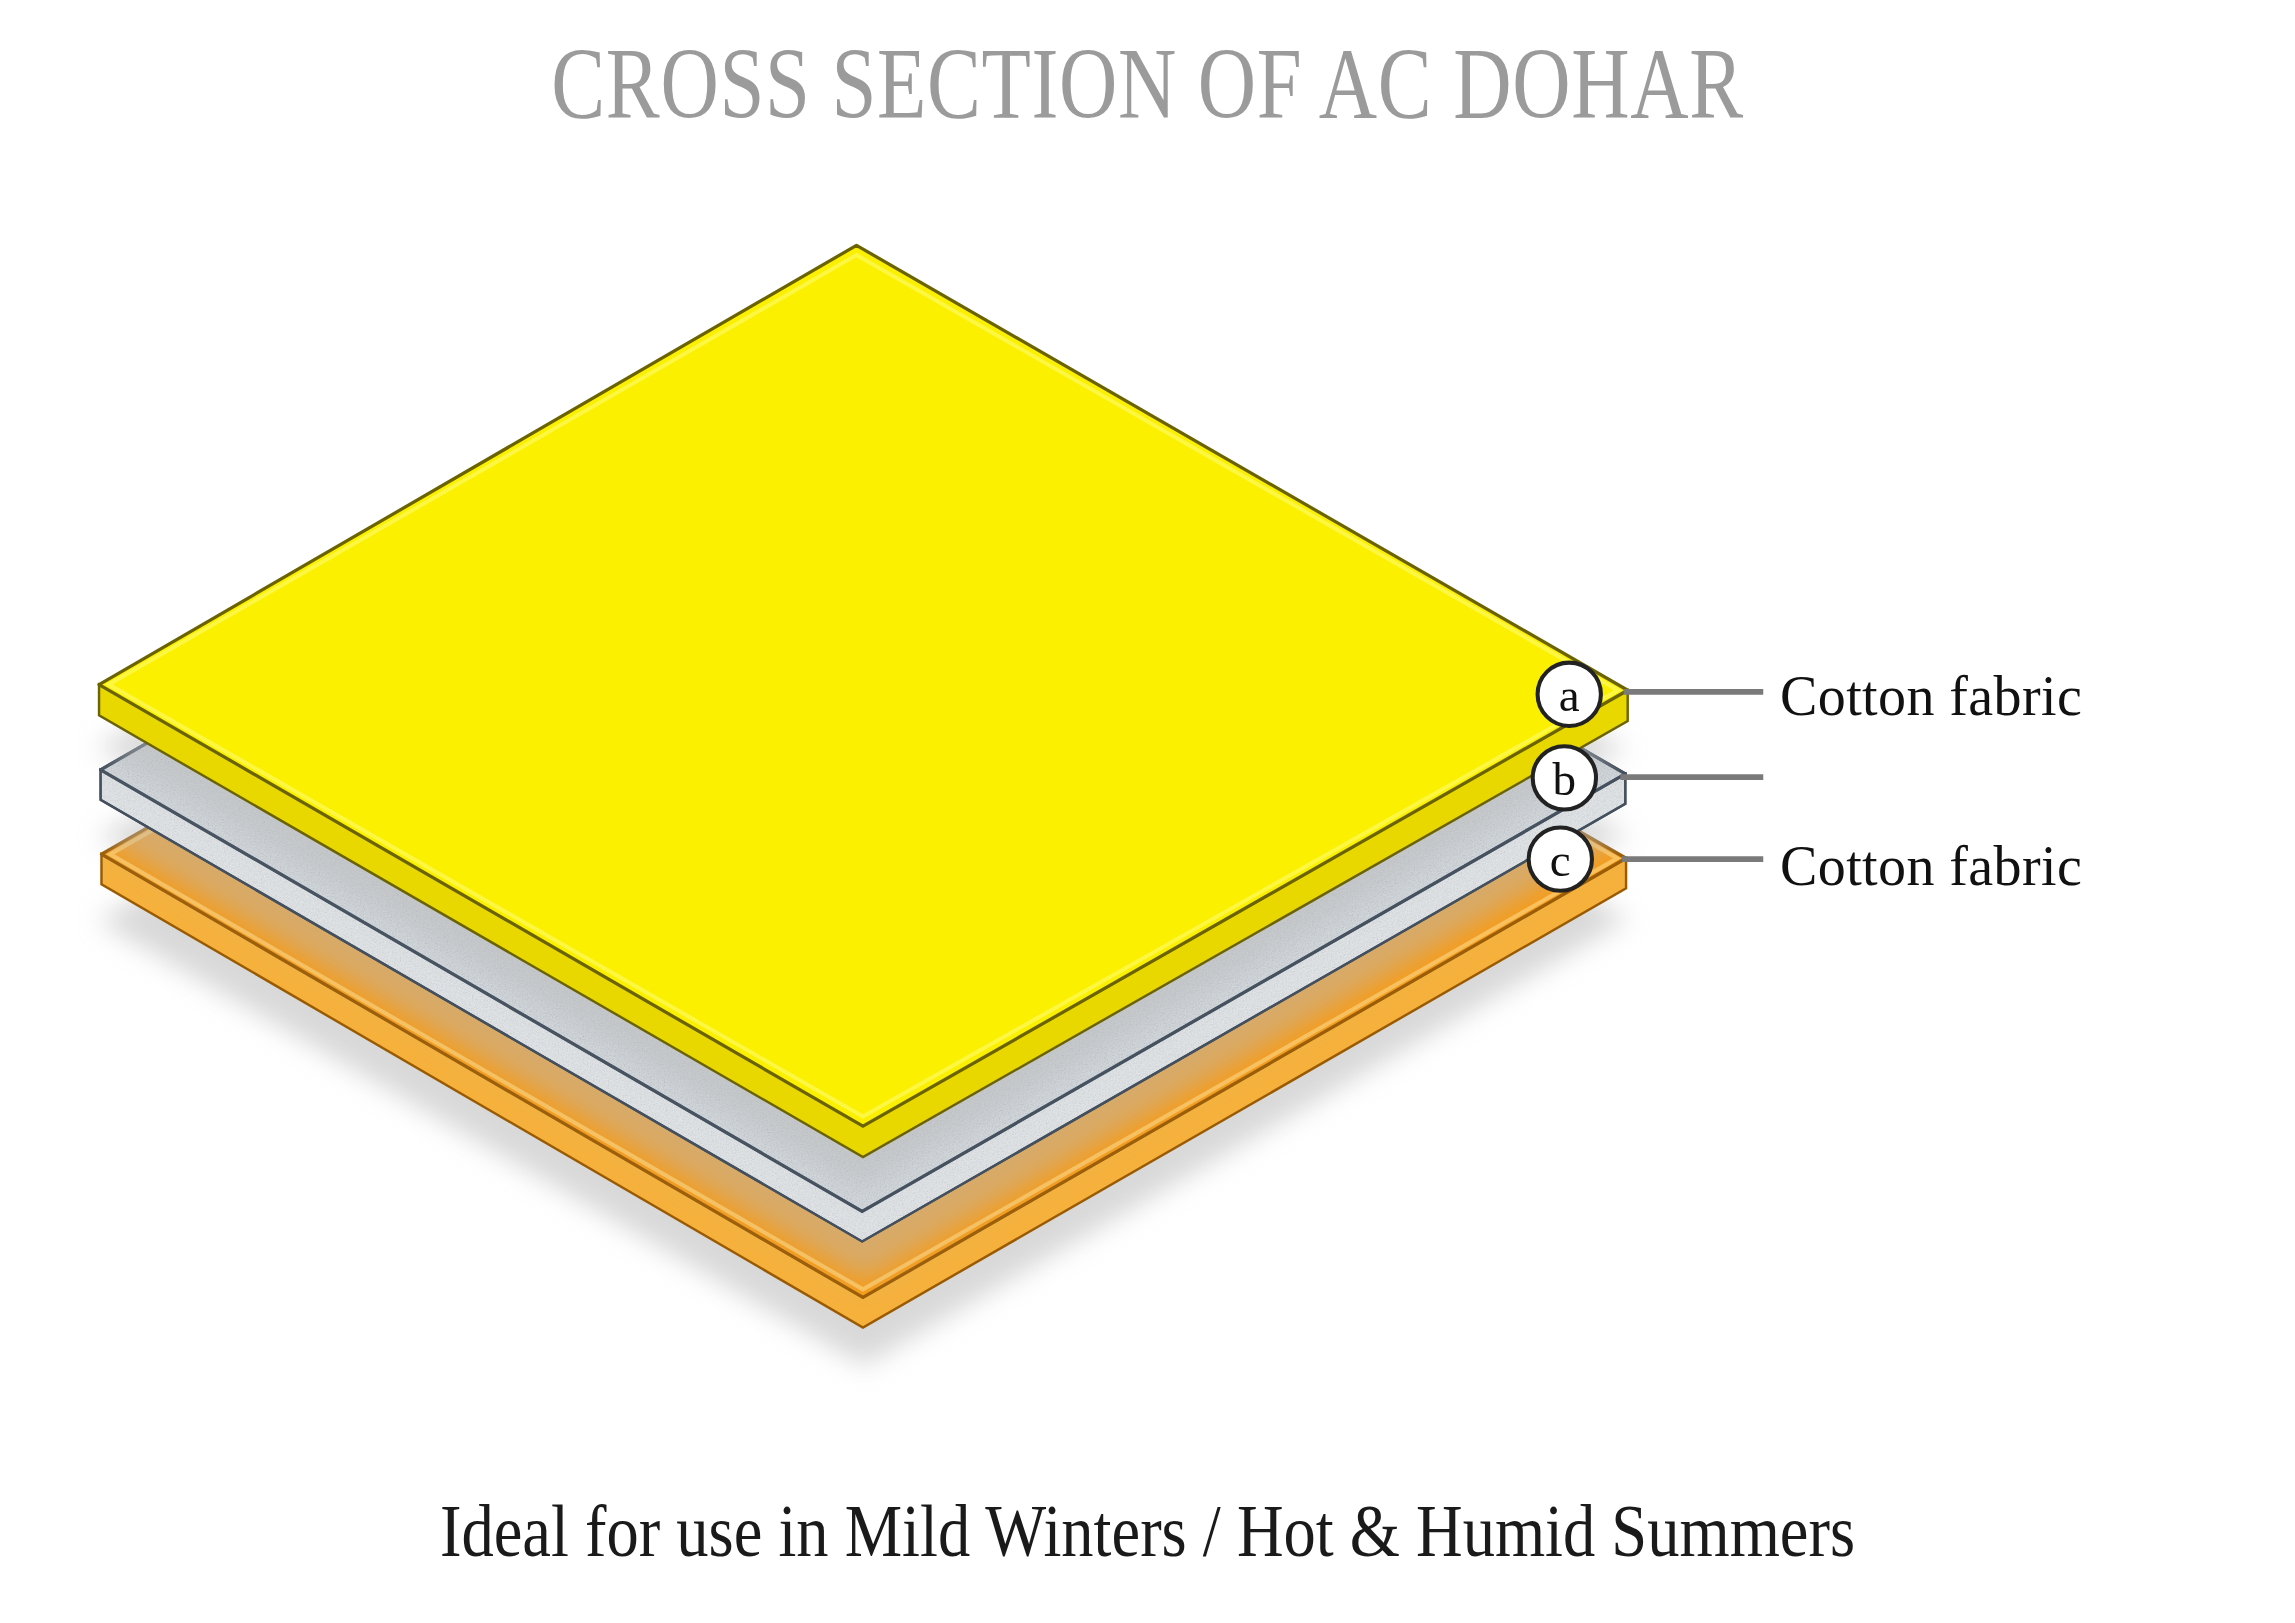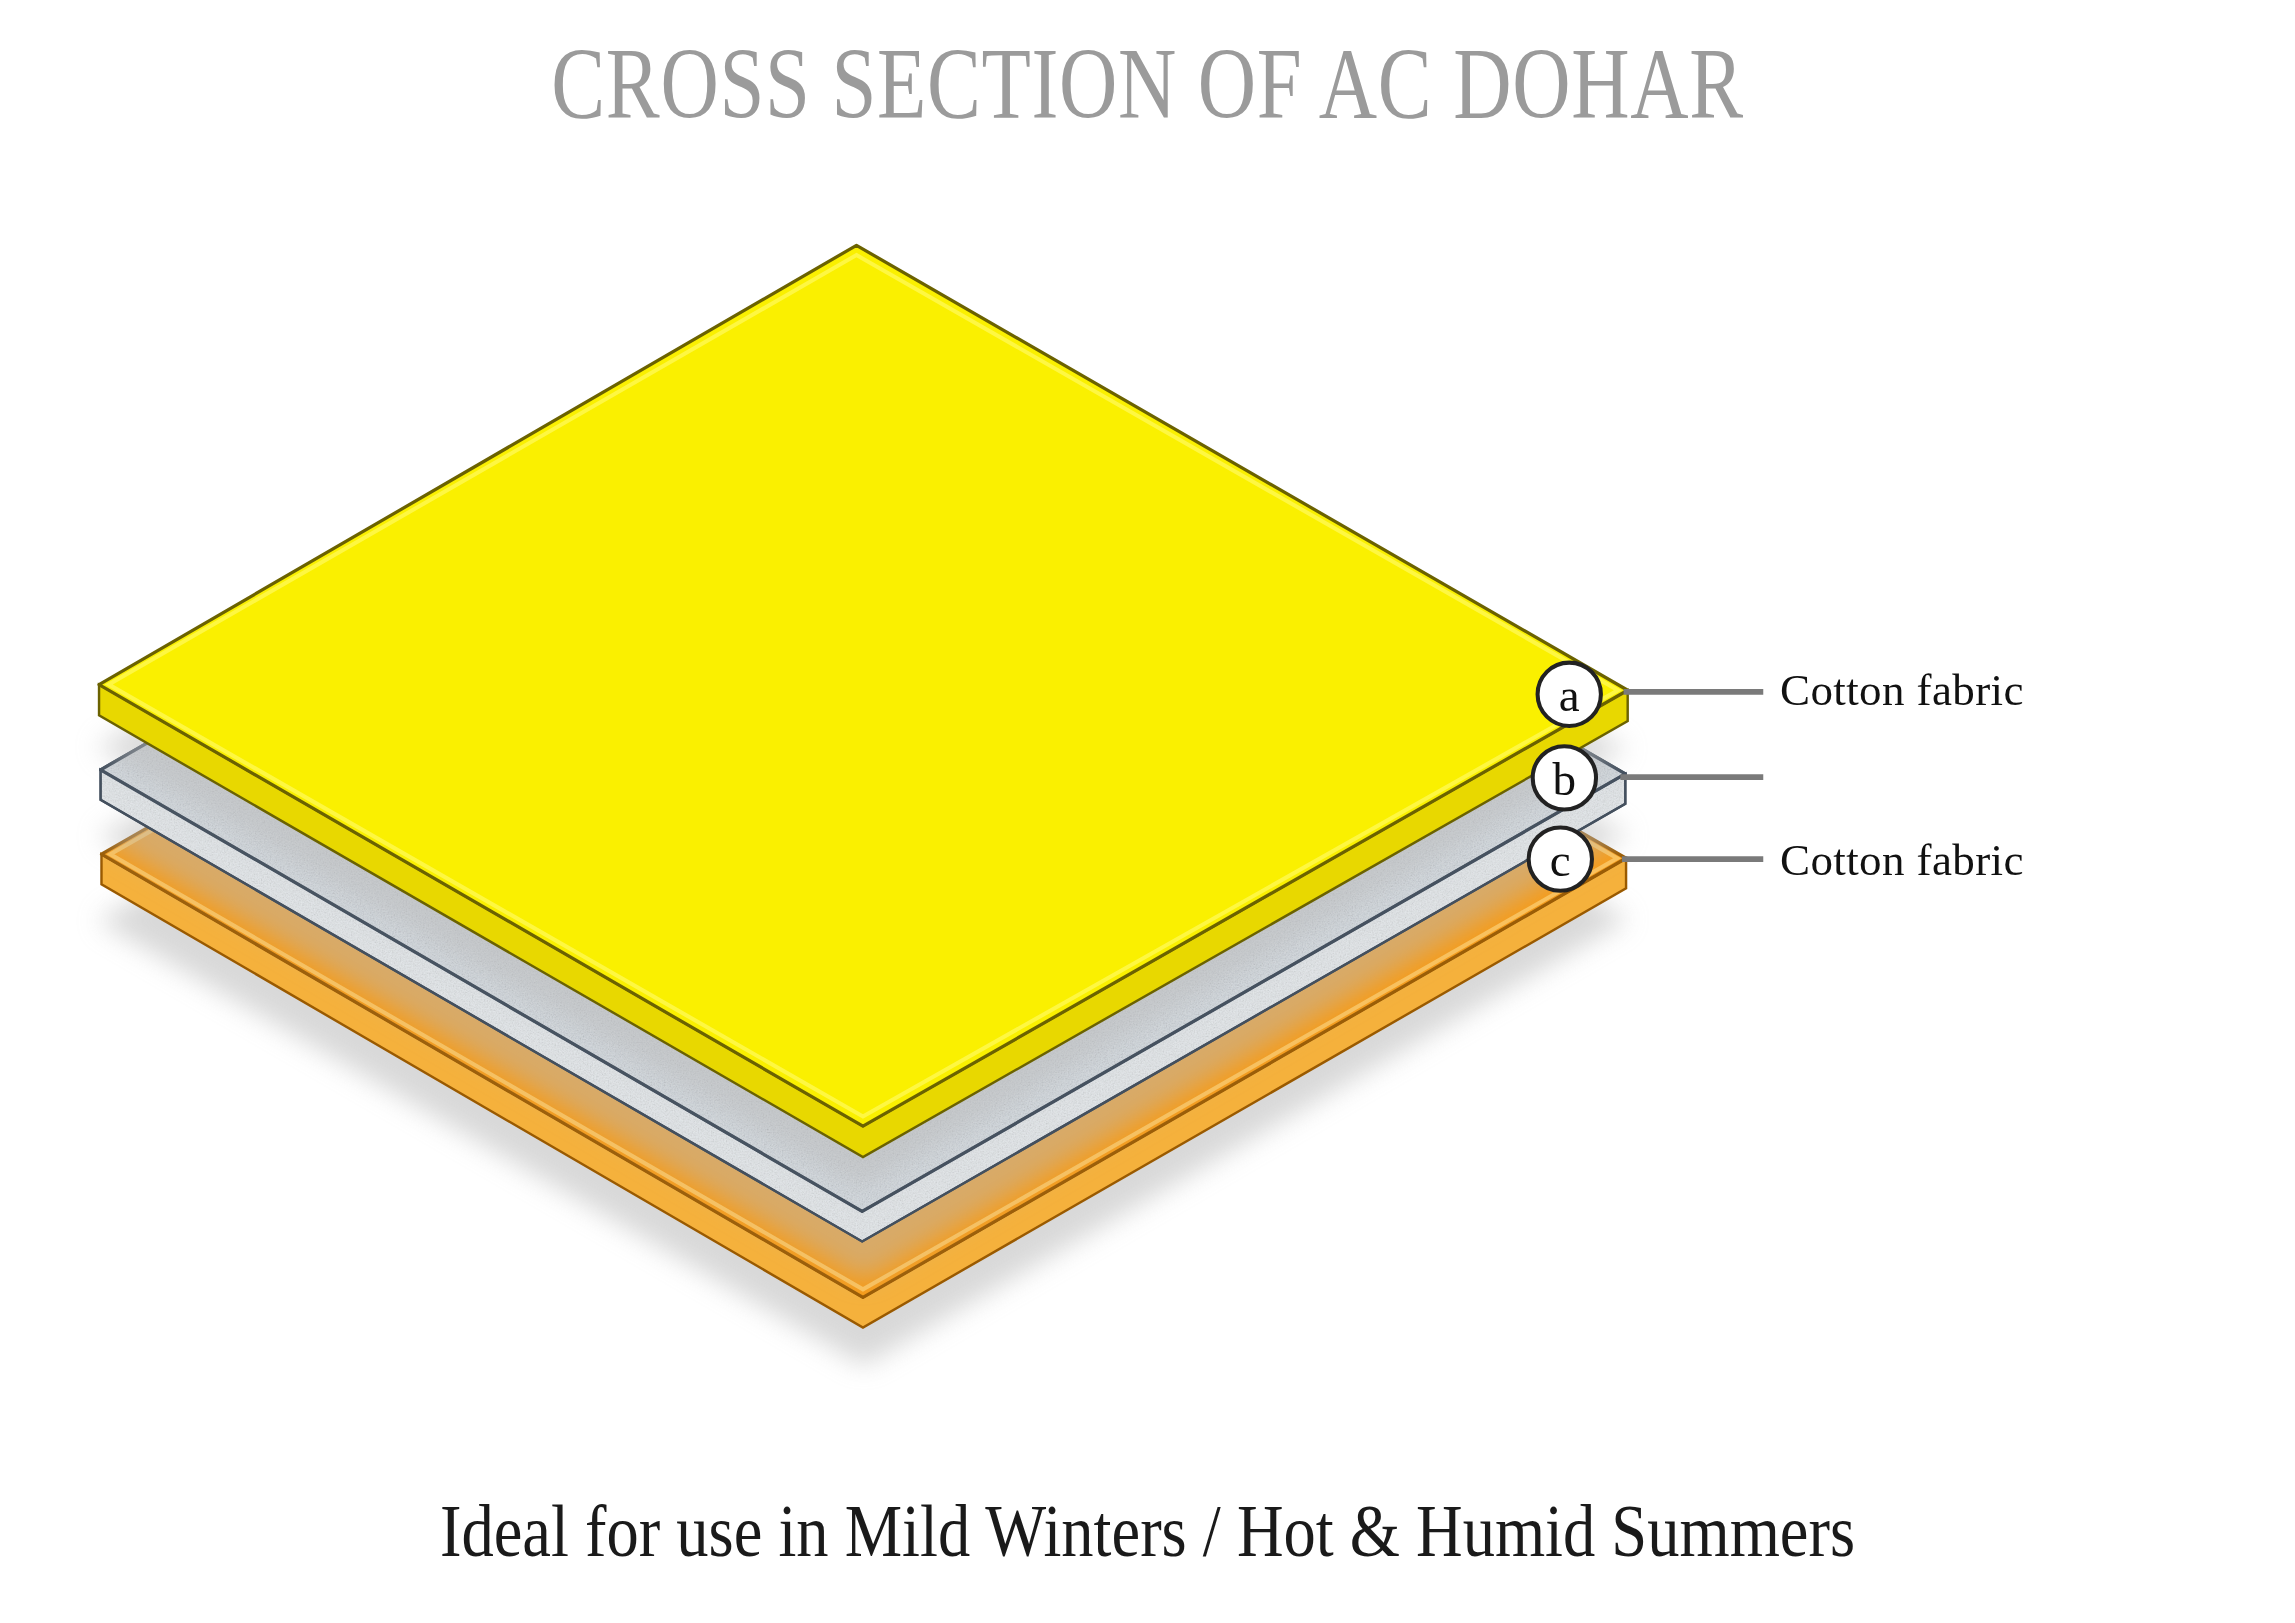--- a/index.html
+++ b/index.html
@@ -48,21 +48,21 @@
     left: 0;
     top: 0;
     width: 2295px;
     height: 1624px;
   }
 
   
   .leader-label {
     position: absolute;
     font-family: "Liberation Serif", "DejaVu Serif", serif;
-    font-size: 45px;
+    font-size: 56px;
     color: #111111;
     white-space: nowrap;
     letter-spacing: 0.4px;
     user-select: none;
     text-align: center;
   }
   #label-a { left: 1780px; top: 664px; }
   #label-b { left: 1780px; top: 751px; }
   #label-c { left: 1780px; top: 834px; }
 

